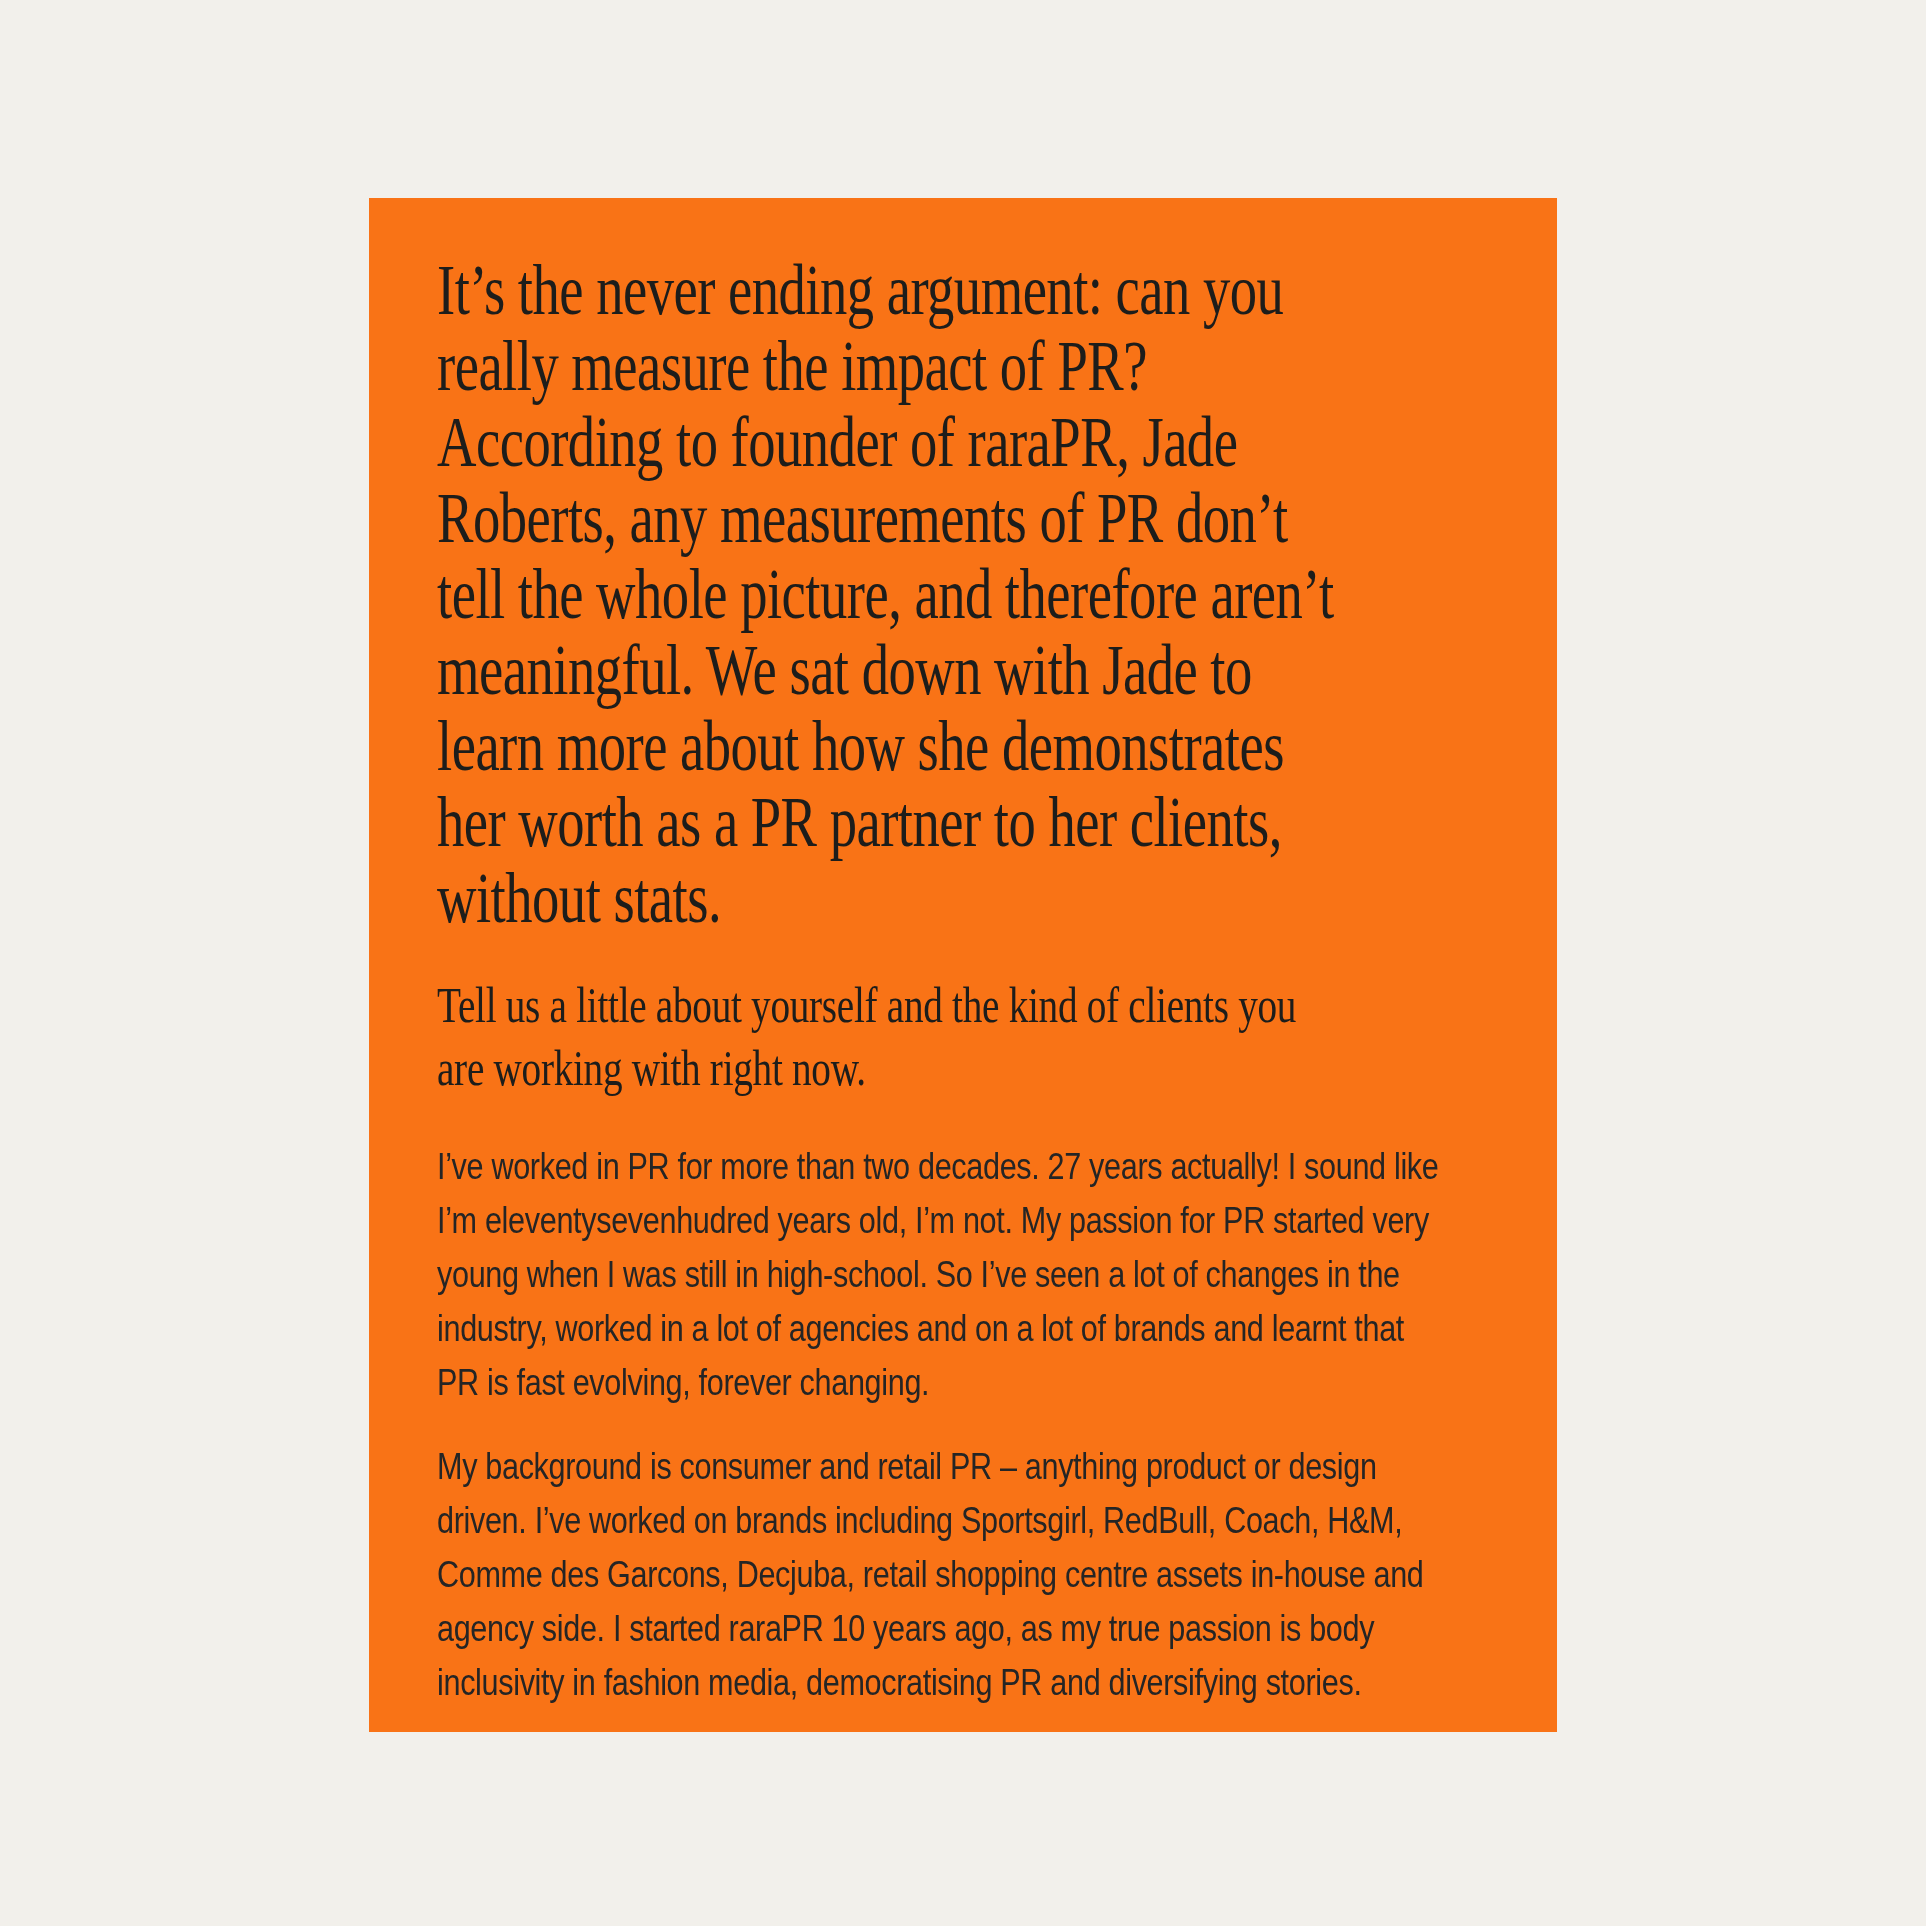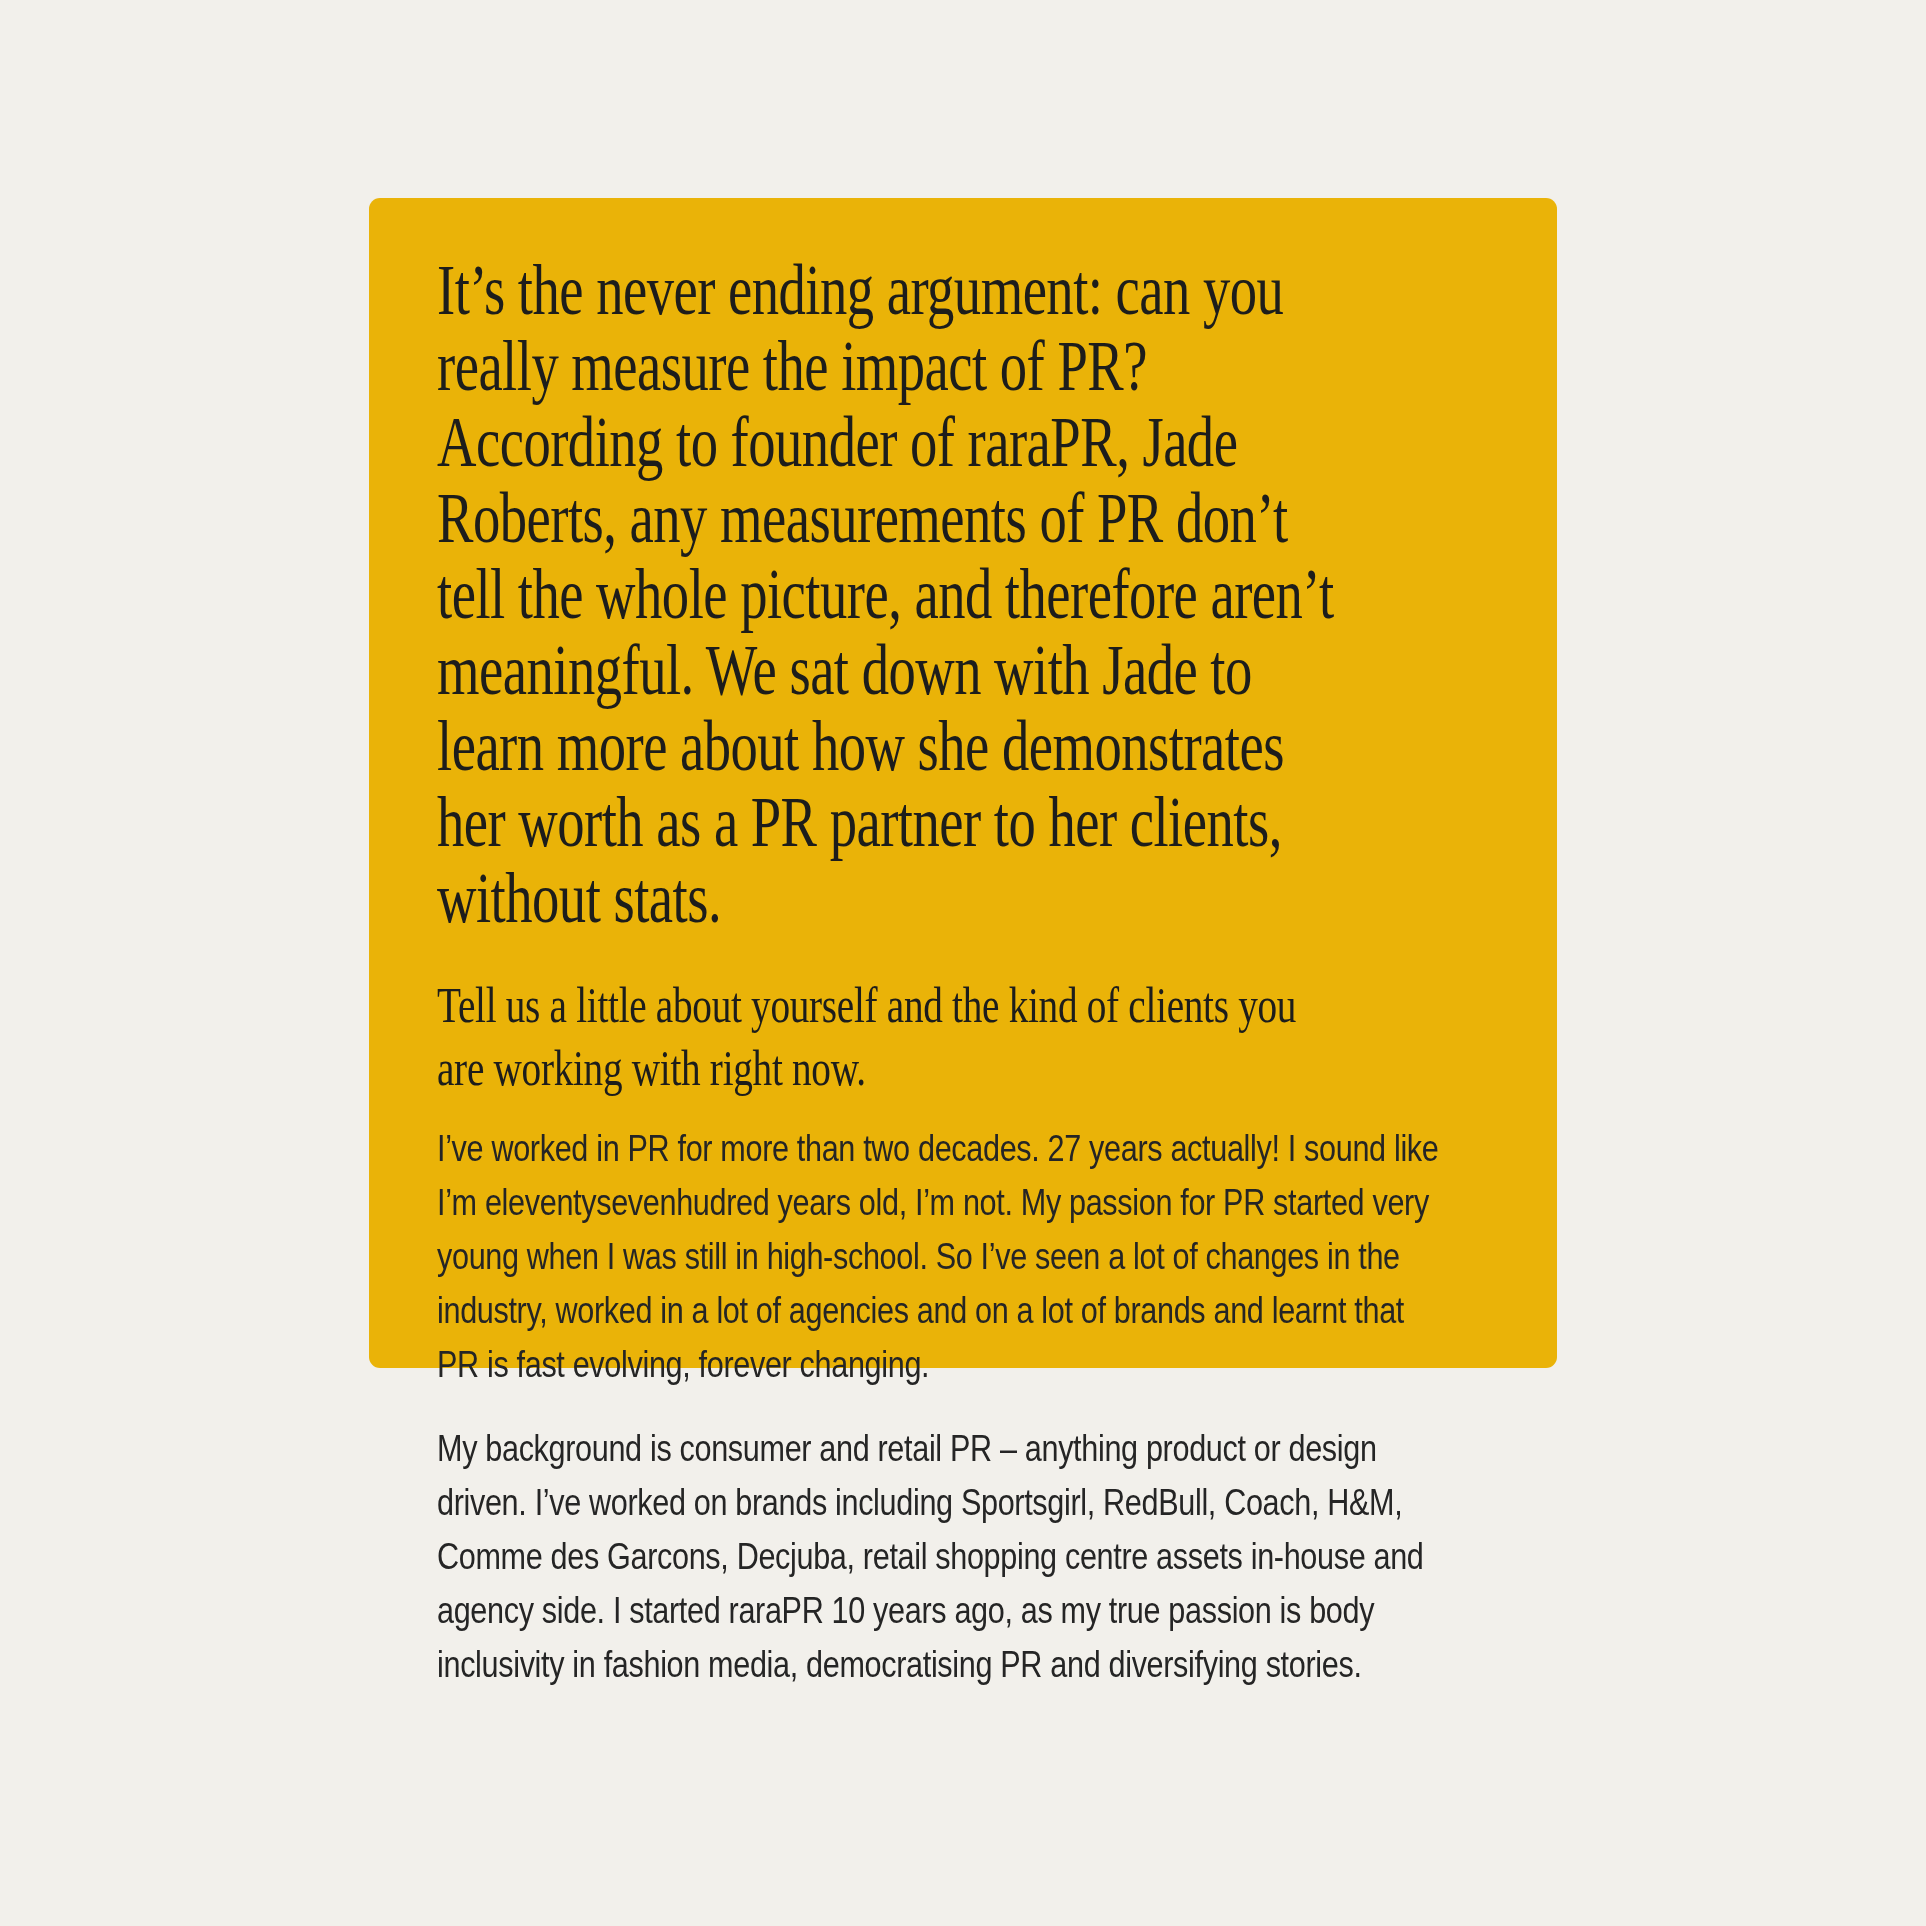--- a/index.html
+++ b/index.html
@@ -17,25 +17,24 @@
   .page {
     position: absolute;
     inset: 0;
     background: #F2F0EB;
   }
   .card {
     position: absolute;
     left: 369px;
     top: 198px;
     width: 1188px;
-    height: 1170px;
-    background: #eab308;
+    height: 1534px;
+    background: #f97316;
     box-sizing: border-box;
     padding: 54px 68px 28.5px 68px;
-    border-radius: 11px;
   }
   .pre {
     white-space: pre-line;
   }
   .headline {
     margin: 0;
     font-family: "Liberation Serif", "DejaVu Serif", serif;
     font-weight: 400;
     font-size: 71px;
     line-height: 76px;
@@ -51,21 +50,21 @@
     font-weight: 400;
     font-size: 51px;
     line-height: 63px;
     letter-spacing: -0.4px;
     color: #1D1D1B;
     transform: scaleX(0.77);
     transform-origin: left top;
     width: 1391px;
   }
   .answers {
-    margin-top: 22px;
+    margin-top: 40px;
   }
   .answers p {
     margin: 0;
     font-family: "Liberation Sans", "DejaVu Sans", sans-serif;
     font-weight: 400;
     font-size: 36px;
     line-height: 54px;
     letter-spacing: -0.4px;
     color: #252525;
     transform: scaleX(0.85);

